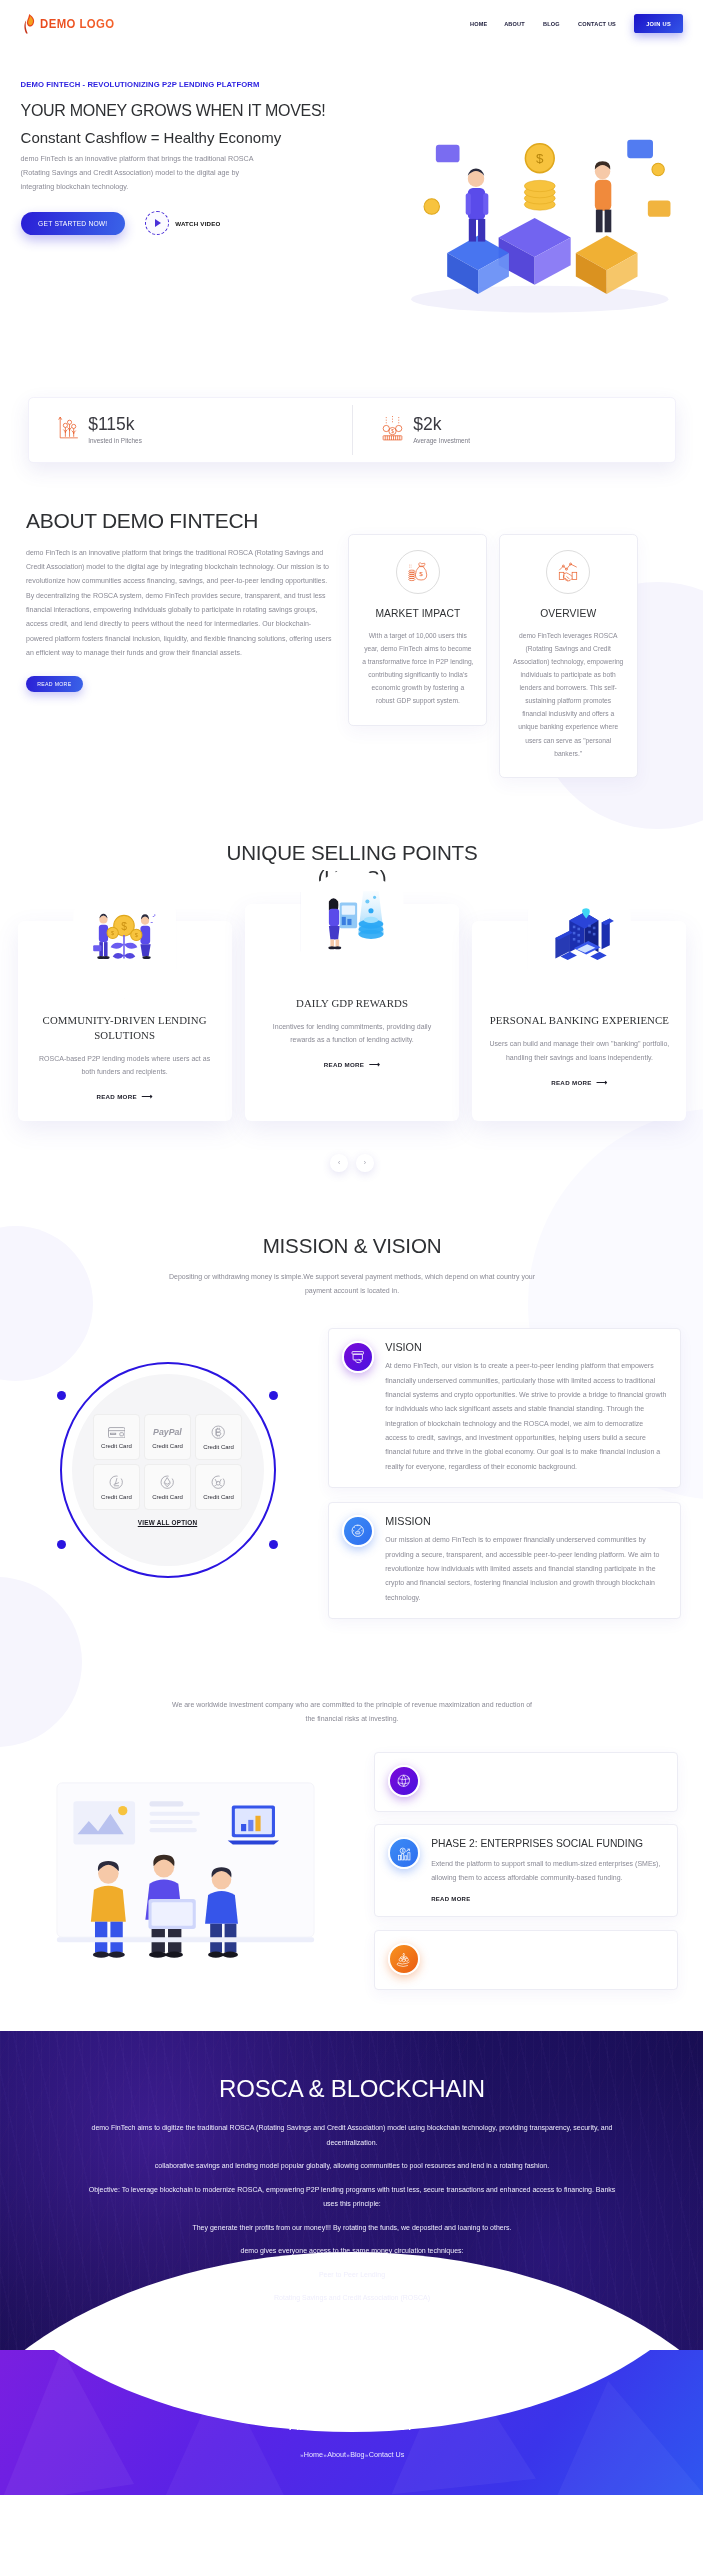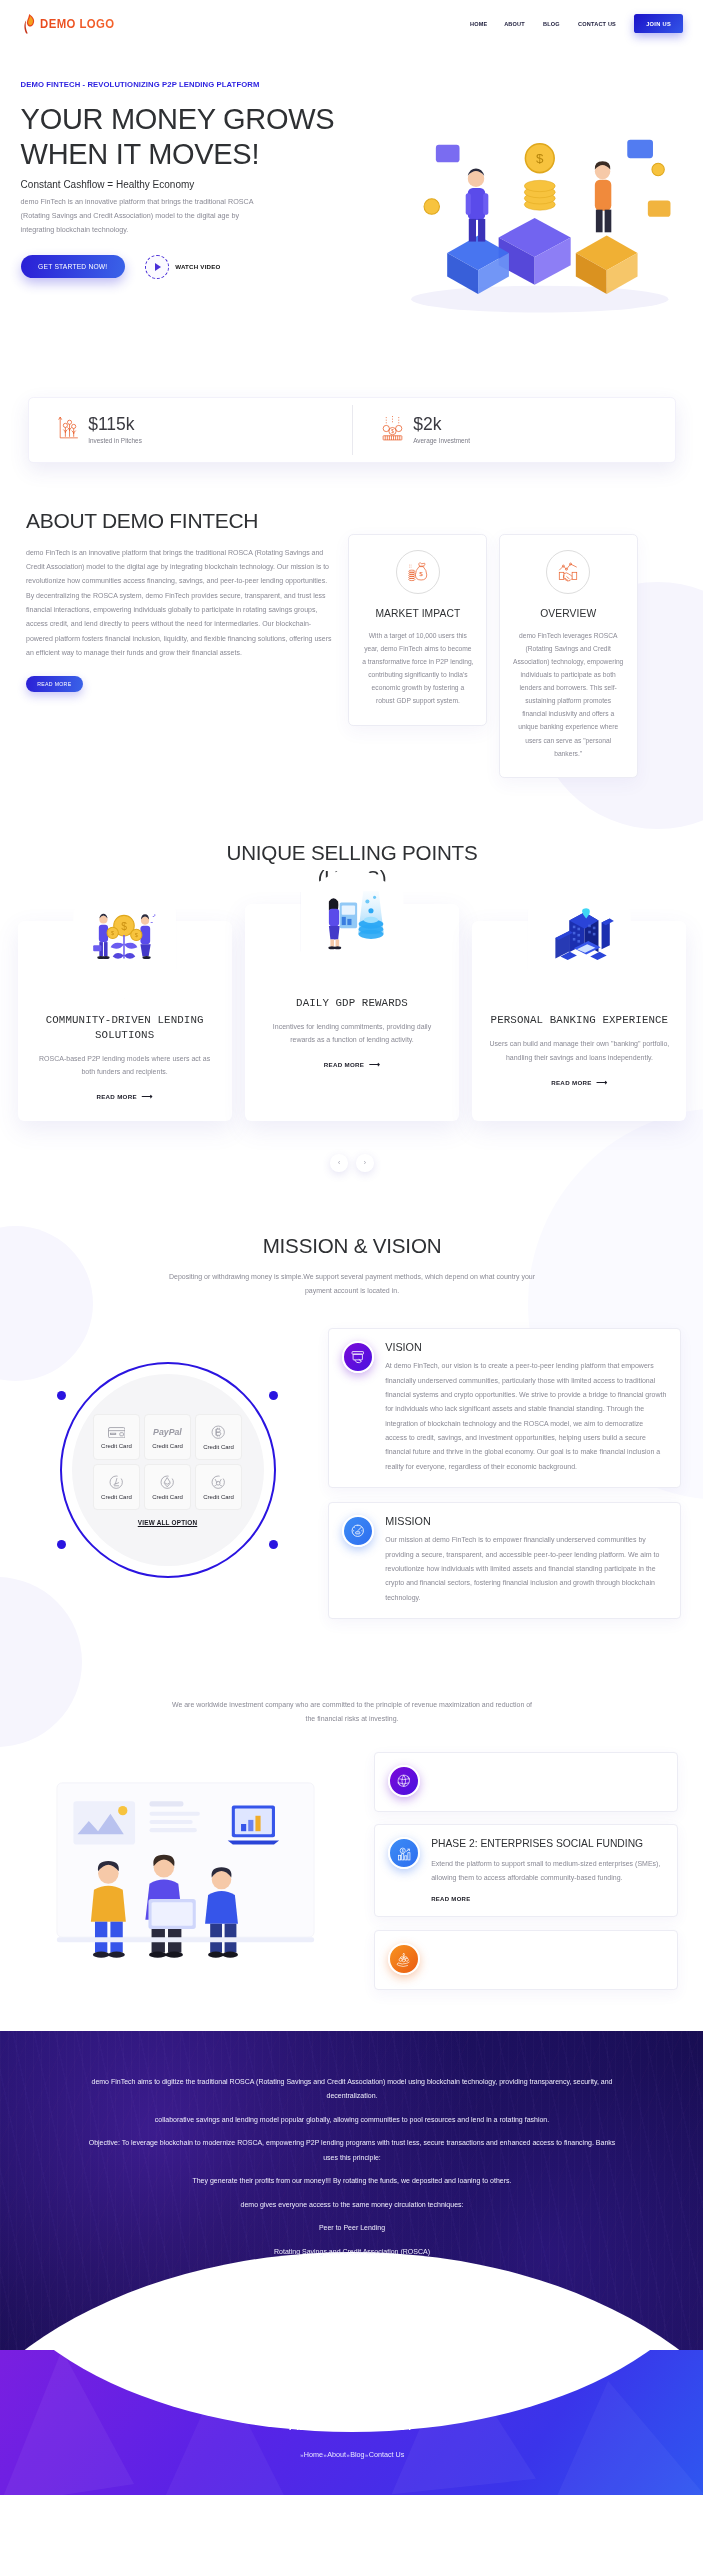--- a/index.html
+++ b/index.html
@@ -43,26 +43,26 @@
 
   
   .hero { position:relative; padding:31px 20.6px 15.5px; min-height:355px; }
   .hero-inner { width:319px; }
   .eyebrow {
     color:#2b1fe0; font-size:7.7px; font-weight:700; letter-spacing:0.1px;
     line-height:1.7; margin-bottom:11.3px;
     font-family:"Liberation Sans Narrow","Liberation Sans",sans-serif;
   }
   .hero h1 {
-    font-size:29px; line-height:1.18; color:#2e3033; font-weight:400;
+    font-size:16px; line-height:1.18; color:#2e3033; font-weight:400;
     letter-spacing:-0.3px; margin-bottom:8.2px;
     font-family:"Liberation Sans Narrow","Liberation Sans",sans-serif;
   }
   .hero-sub {
-    font-size:10px; color:#2e3033; margin-bottom:5.2px;
+    font-size:15px; color:#2e3033; margin-bottom:5.2px;
     font-family:"Liberation Sans Narrow","Liberation Sans",sans-serif;
   }
   .hero-desc {
     font-size:7.2px; line-height:1.95; color:#8a8a95; width:247px;
     font-family:"Liberation Sans Narrow","Liberation Sans",sans-serif;
   }
   .hero-actions { display:flex; align-items:center; gap:19.6px; margin-top:17.5px; }
   .btn-primary {
     background:linear-gradient(100deg,#2a1fd6,#3a63e8);
     color:#fff; border:none; border-radius:15.5px;
@@ -181,21 +181,21 @@
   .hex {
     width:103px; height:118px;
     background:#fff;
     clip-path:polygon(50% 0%,100% 25%,100% 75%,50% 100%,0% 75%,0% 25%);
     display:flex; align-items:center; justify-content:center;
     filter:drop-shadow(0 2.1px 8.2px rgba(100,90,200,.13));
   }
   .usp-card h3 {
     font-size:10.8px; font-weight:400; color:#2e3033; line-height:1.35;
     margin-bottom:9.3px; letter-spacing:0.1px;
-    font-family:Liberation Mono, monospace;
+    font-family:Liberation Serif, serif;
   }
   .usp-card p {
     font-size:7px; line-height:1.95; color:#8a8a95; margin-bottom:13.4px;
     font-family:"Liberation Sans Narrow","Liberation Sans",sans-serif;
   }
   .read-more-link {
     font-size:6.2px; font-weight:700; letter-spacing:0.3px; color:#1c1c28;
     text-decoration:none; display:inline-flex; align-items:center; gap:4.6px;
     font-family:"Liberation Sans Narrow","Liberation Sans",sans-serif;
   }
@@ -915,20 +915,21 @@
           </span>
         </div>
 
       </div>
     </div>
   </section>
 
   <section class="rosca">
     <div class="rosca-noise"></div>
     <div class="rosca-inner">
+      <h2>ROSCA &amp; BLOCKCHAIN</h2>
       <p>demo FinTech aims to digitize the traditional ROSCA (Rotating Savings and Credit Association) model using blockchain technology, providing transparency, security, and decentralization.</p>
       <p>collaborative savings and lending model popular globally, allowing communities to pool resources and lend in a rotating fashion.</p>
       <p>Objective: To leverage blockchain to modernize ROSCA, empowering P2P lending programs with trust less, secure transactions and enhanced access to financing. Banks uses this principle:</p>
       <p>They generate their profits from our money!!! By rotating the funds, we deposited and loaning to others.</p>
       <p>demo gives everyone access to the same money circulation techniques:</p>
       <p>Peer to Peer Lending</p>
       <p>Rotating Savings and Credit Association (ROSCA)</p>
     </div>
   </section>
 

